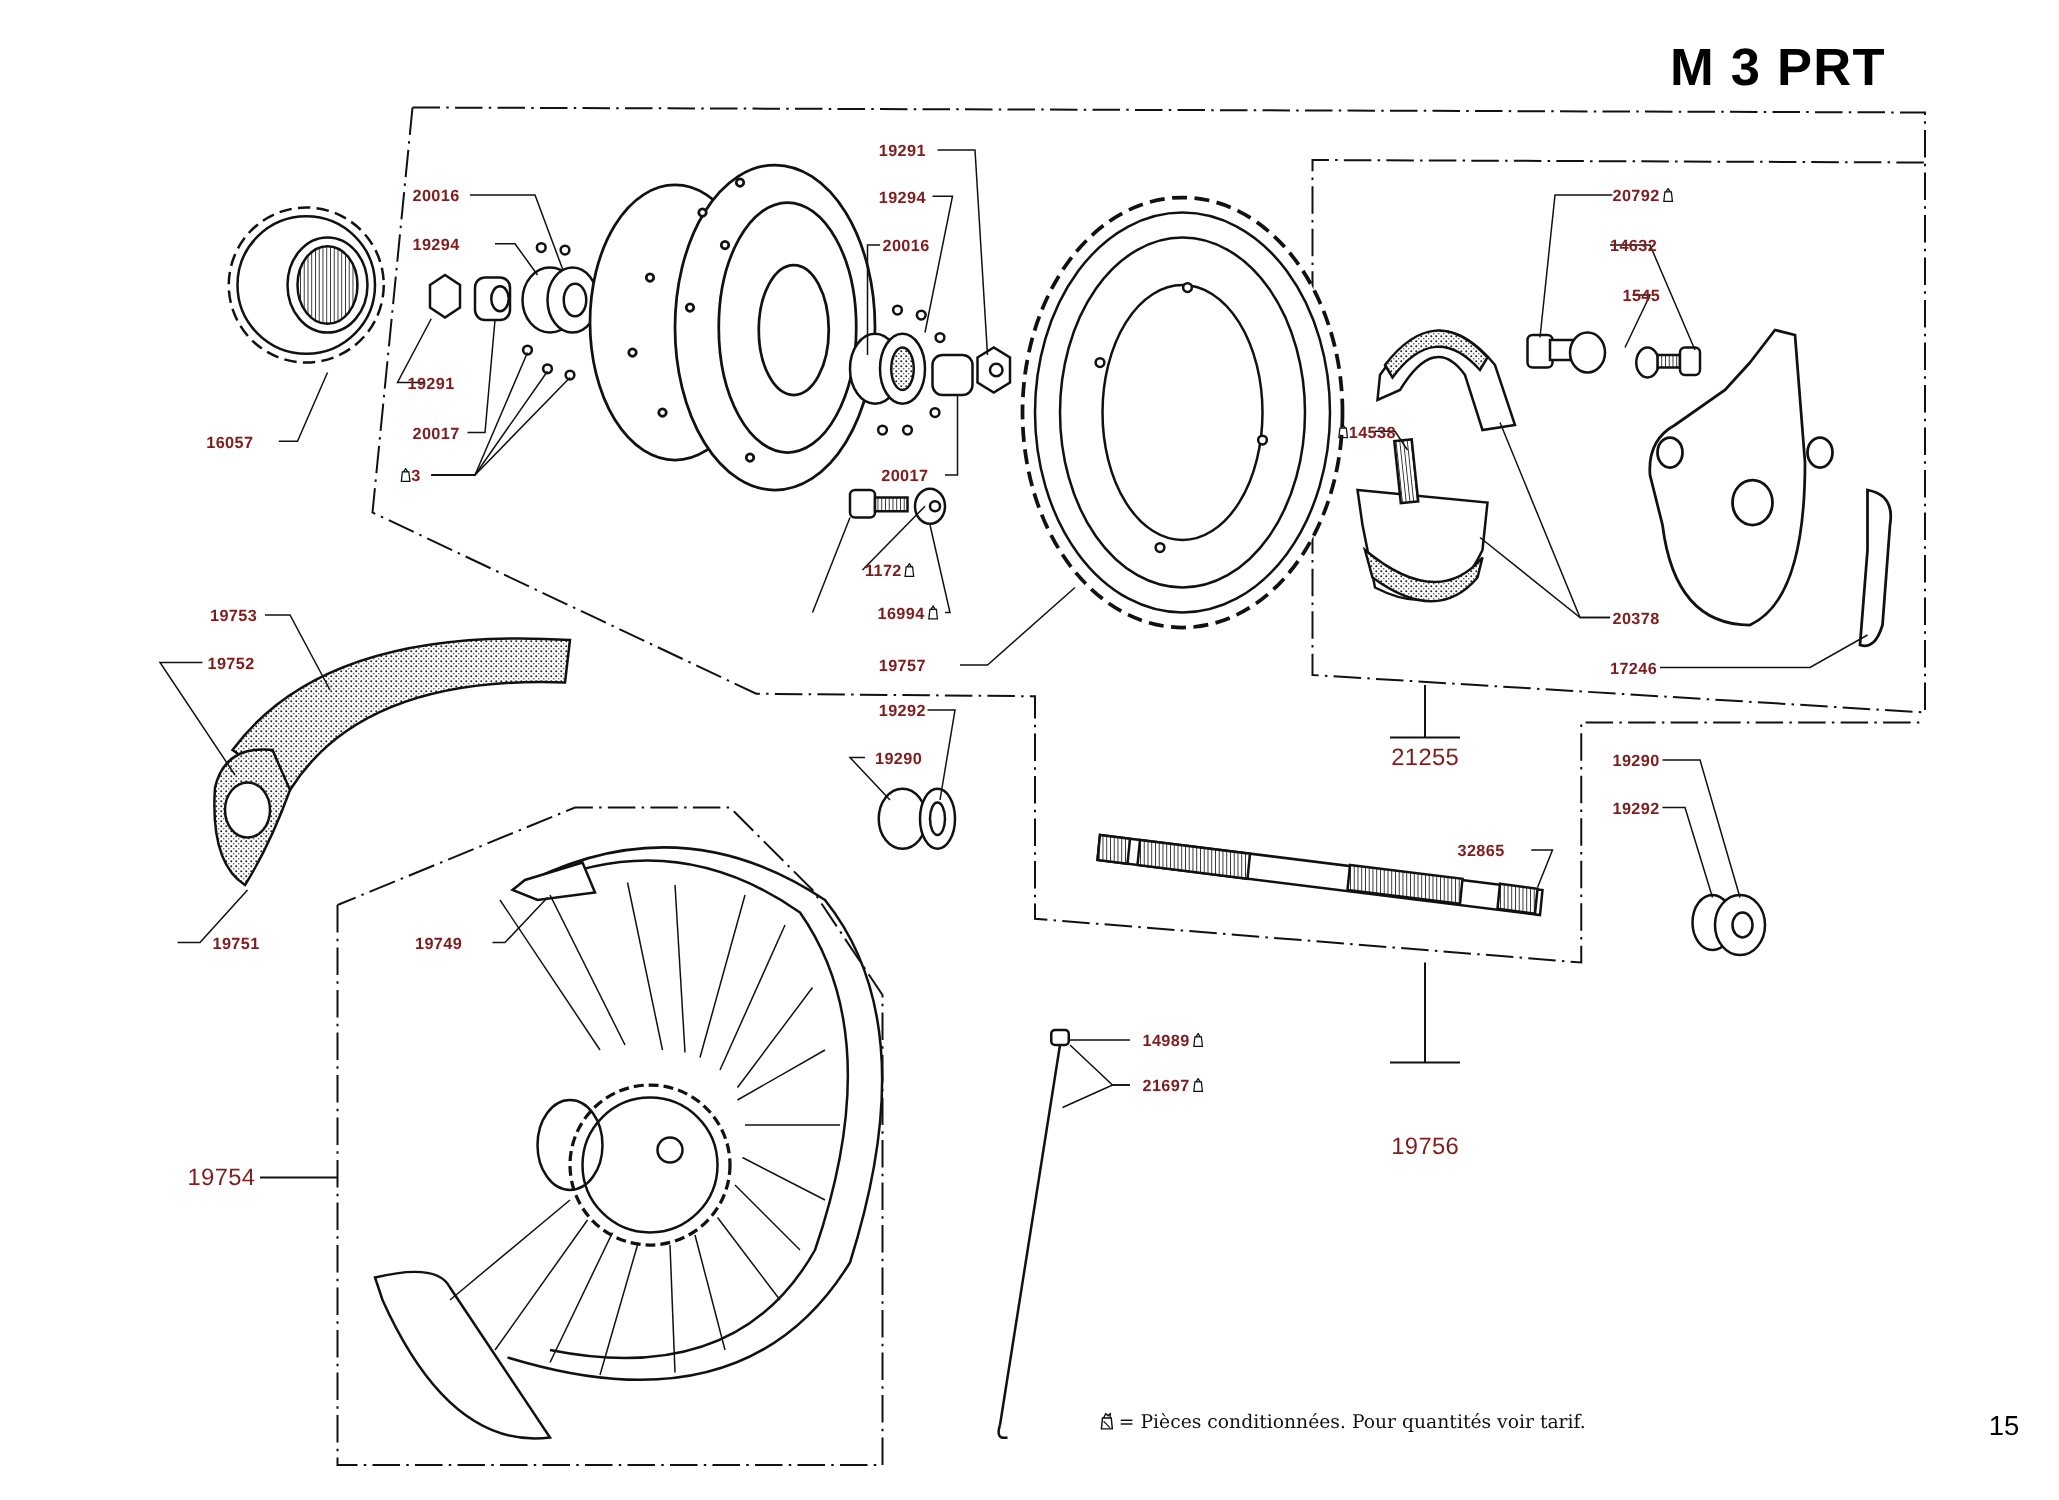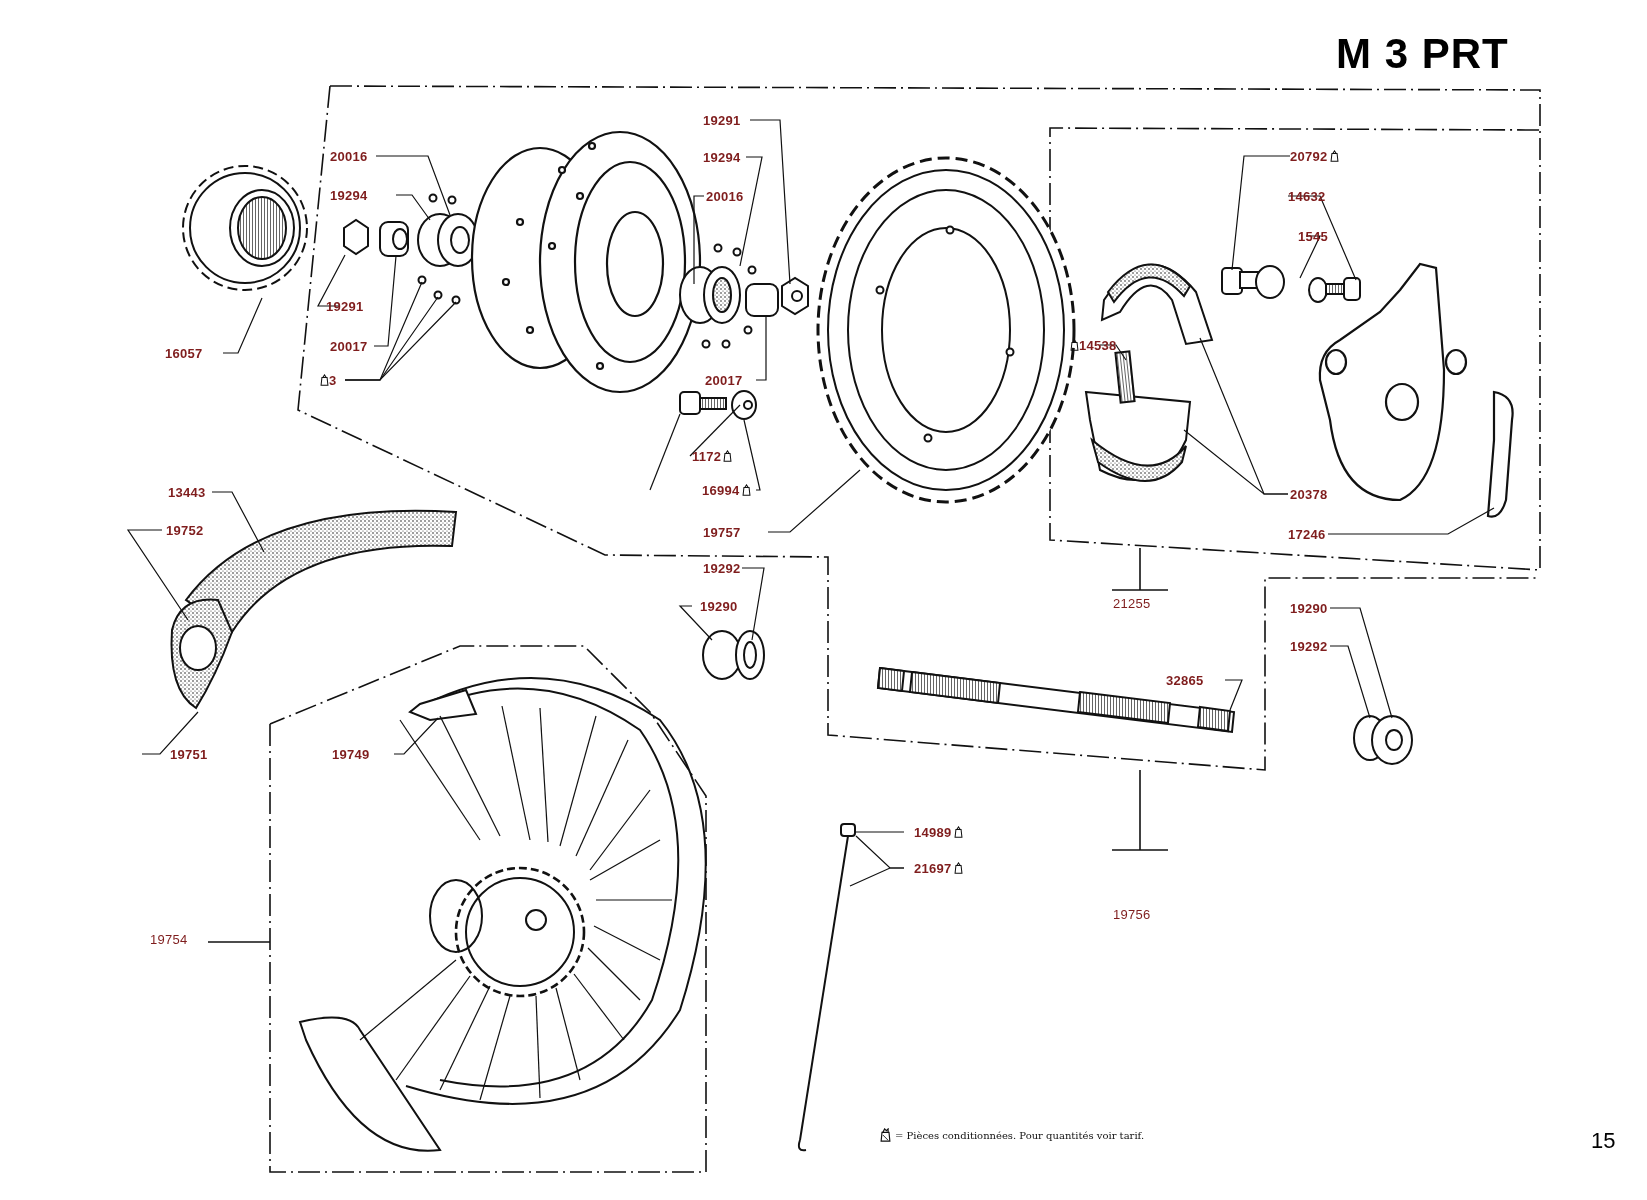--- a/index.html
+++ b/index.html
@@ -1,27 +1,27 @@
 <!DOCTYPE html>
 <html><head>
 <meta charset="utf-8">
 <style>
   html, body { margin:0; padding:0; background:#ffffff; }
   body { width:1647px; height:1200px; position:relative; overflow:hidden;
          font-family:"DejaVu Sans", sans-serif; color:#111; }
   #stage { position:absolute; left:0; top:0; width:1647px; height:944px; }
   .lbl { position:absolute; font-family:"Liberation Sans", sans-serif; font-weight:bold;
          font-size:13px; letter-spacing:0.3px; color:#7f1d1d; white-space:nowrap; line-height:1; }
-  .lbl.reg { font-weight:normal; font-size:13px; }
+  .lbl.reg { font-weight:normal; font-size:19px; }
   .title { position:absolute; left:1336px; top:30px; font-family:"Liberation Sans", sans-serif;
            font-weight:bold; font-size:42px; letter-spacing:1px; color:#000; }
   .pageno { position:absolute; left:1591px; top:1128px; font-family:"Liberation Sans", sans-serif;
             font-size:22px; color:#000; }
   .footer { position:absolute; left:880px; top:1128px; font-family:"DejaVu Serif", serif;
-            font-size:10px; color:#111; display:flex; align-items:center; gap:4px; }
+            font-size:15px; color:#111; display:flex; align-items:center; gap:4px; }
   .bag { display:inline-block; width:11px; height:14px; vertical-align:middle; }
   .bagl { display:inline-block; width:9px; height:12px; vertical-align:-1px; margin-left:2px; }
 </style>
 </head>
 <body>
 
 <div id="stage">
 
   <div class="title">M 3 PRT</div>
 
@@ -286,21 +286,21 @@
   </div>
   <div class="lbl" style="left:1288px;top:190px">14632</div>
   <div class="lbl" style="left:1298px;top:230px">1545</div>
   <div class="lbl" style="left:1068px;top:339px">
     <svg class="bagl" viewBox="0 0 10 14">
         <path d="M2,4 L8,4 L9,13 L1,13 Z M3,4 L5,1 L7,4" fill="none" stroke="#111" stroke-width="1.2"></path>
       </svg><span>14538</span>
   </div>
   <div class="lbl" style="left:1290px;top:488px">20378</div>
   <div class="lbl" style="left:1288px;top:528px">17246</div>
-  <div class="lbl" style="left:168px;top:486px">13443</div>
+  <div class="lbl" style="left:168px;top:486px">19753</div>
   <div class="lbl" style="left:166px;top:524px">19752</div>
   <div class="lbl" style="left:170px;top:748px">19751</div>
   <div class="lbl" style="left:703px;top:562px">19292</div>
   <div class="lbl" style="left:700px;top:600px">19290</div>
   <div class="lbl" style="left:1166px;top:674px">32865</div>
   <div class="lbl" style="left:1290px;top:602px">19290</div>
   <div class="lbl" style="left:1290px;top:640px">19292</div>
   <div class="lbl" style="left:332px;top:748px">19749</div>
   <div class="lbl" style="left:914px;top:826px">
     <span>14989</span><svg class="bagl" viewBox="0 0 10 14">

